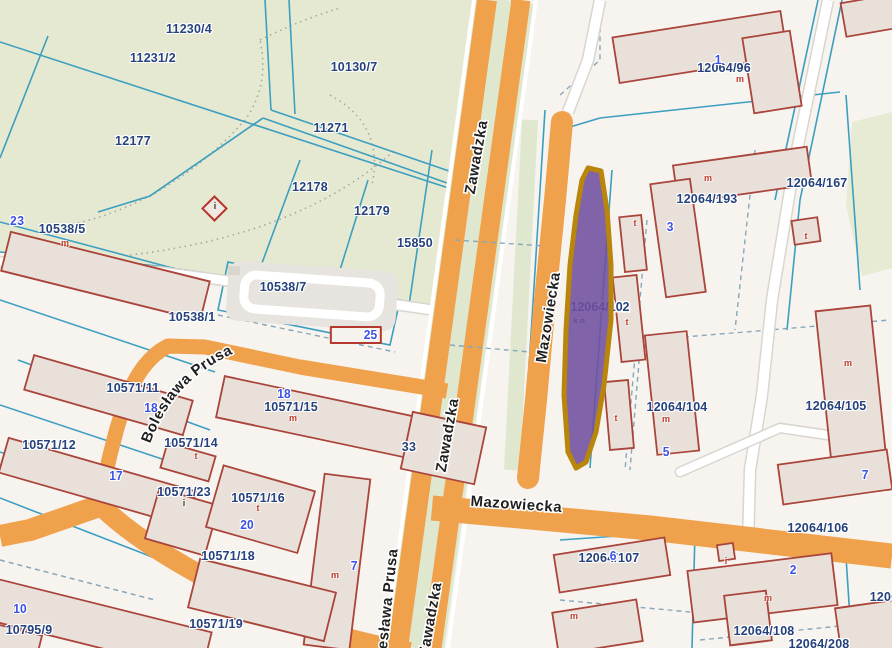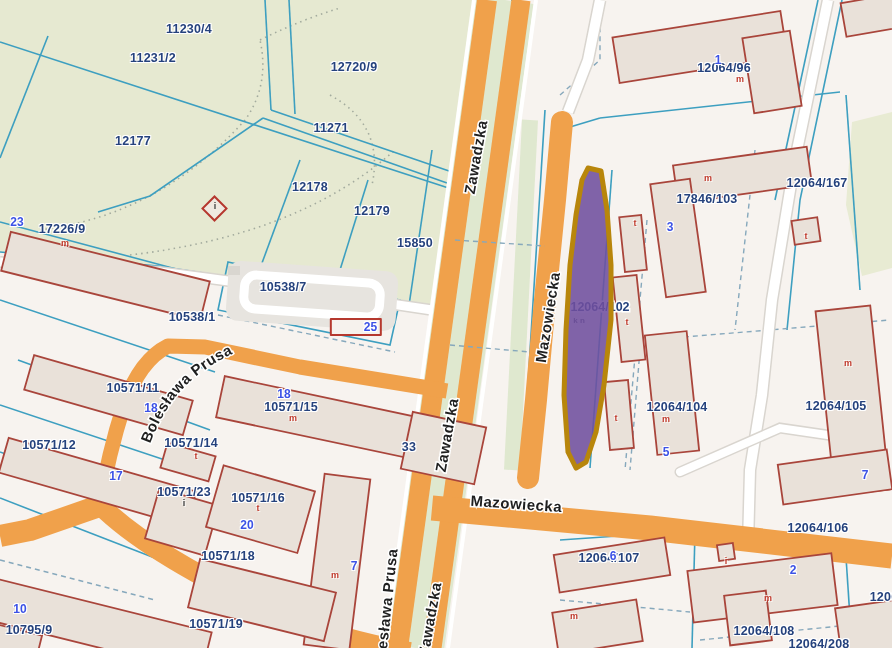--- a/index.html
+++ b/index.html
@@ -236,41 +236,41 @@
     <text class="street" transform="translate(391,612) rotate(-84)" text-anchor="middle">Bolesława Prusa</text>
   </g>
 </svg>
 
 <div class="diamond"></div>
 <div class="diamond-i">i</div>
 
 <div id="parcel-labels" class="layer">
       <span class="plabel" style="left: 189px; top: 29px;">11230/4</span>
       <span class="plabel" style="left: 153px; top: 58px;">11231/2</span>
-      <span class="plabel" style="left: 354px; top: 67px;">12720/9</span>
+      <span class="plabel" style="left: 354px; top: 67px;">10130/7</span>
       <span class="plabel" style="left: 133px; top: 141px;">12177</span>
       <span class="plabel" style="left: 331px; top: 128px;">11271</span>
       <span class="plabel" style="left: 310px; top: 187px;">12178</span>
       <span class="plabel" style="left: 372px; top: 211px;">12179</span>
       <span class="plabel" style="left: 415px; top: 243px;">15850</span>
-      <span class="plabel" style="left: 62px; top: 229px;">17226/9</span>
+      <span class="plabel" style="left: 62px; top: 229px;">10538/5</span>
       <span class="plabel" style="left: 283px; top: 287px;">10538/7</span>
       <span class="plabel" style="left: 192px; top: 317px;">10538/1</span>
       <span class="plabel" style="left: 117px; top: 388px; margin-left: 16px;">10571/11</span>
       <span class="plabel" style="left: 49px; top: 445px;">10571/12</span>
       <span class="plabel" style="left: 191px; top: 443px;">10571/14</span>
       <span class="plabel" style="left: 291px; top: 407px;">10571/15</span>
       <span class="plabel" style="left: 184px; top: 492px;">10571/23</span>
       <span class="plabel" style="left: 258px; top: 498px;">10571/16</span>
       <span class="plabel" style="left: 228px; top: 556px;">10571/18</span>
       <span class="plabel" style="left: 216px; top: 624px;">10571/19</span>
       <span class="plabel" style="left: 29px; top: 630px;">10795/9</span>
       <span class="plabel" style="left: 409px; top: 447px;">33</span>
       <span class="plabel" style="left: 724px; top: 68px;">12064/96</span>
-      <span class="plabel" style="left: 707px; top: 199px;">17846/103</span>
+      <span class="plabel" style="left: 707px; top: 199px;">12064/193</span>
       <span class="plabel" style="left: 817px; top: 183px;">12064/167</span>
       <span class="plabel" style="left: 677px; top: 407px;">12064/104</span>
       <span class="plabel" style="left: 836px; top: 406px;">12064/105</span>
       <span class="plabel" style="left: 818px; top: 528px;">12064/106</span>
       <span class="plabel" style="left: 609px; top: 558px;">12064/107</span>
       <span class="plabel" style="left: 764px; top: 631px;">12064/108</span>
       <span class="plabel" style="left: 819px; top: 644px;">12064/208</span>
       <span class="plabel" style="left: 884px; top: 597px;">1206</span>
     </div>
 <div id="building-labels" class="layer">
@@ -286,22 +286,22 @@
       <span class="slabel" style="left: 258px; top: 508px; color: rgb(192, 57, 43);">t</span>
       <span class="slabel" style="left: 635px; top: 223px; color: rgb(192, 57, 43);">t</span>
       <span class="slabel" style="left: 627px; top: 322px; color: rgb(192, 57, 43);">t</span>
       <span class="slabel" style="left: 616px; top: 418px; color: rgb(192, 57, 43);">t</span>
       <span class="slabel" style="left: 806px; top: 236px; color: rgb(192, 57, 43);">t</span>
       <span class="slabel" style="left: 196px; top: 456px; color: rgb(192, 57, 43);">t</span>
       <span class="slabel" style="left: 184px; top: 503px; color: rgb(59, 59, 59);">i</span>
       <span class="slabel" style="left: 726px; top: 561px; color: rgb(192, 57, 43);">i</span>
     </div>
 <div id="address-markers" class="layer">
-      <span class="amarker" style="left: 17px; top: 222px;">23</span>
-      <span class="amarker boxed" style="left: 356px; top: 327px; padding-left: 32px;">25</span>
+      <span class="amarker" style="left: 17px; top: 222px; font-family: Liberation Mono, monospace;">23</span>
+      <span class="amarker boxed" style="left: 356px; top: 335px; padding-left: 32px;">25</span>
       <span class="amarker" style="left: 151px; top: 408px;">18</span>
       <span class="amarker" style="left: 116px; top: 476px;">17</span>
       <span class="amarker" style="left: 284px; top: 394px;">18</span>
       <span class="amarker" style="left: 247px; top: 525px;">20</span>
       <span class="amarker" style="left: 354px; top: 566px;">7</span>
       <span class="amarker" style="left: 20px; top: 609px;">10</span>
       <span class="amarker" style="left: 718px; top: 60px;">1</span>
       <span class="amarker" style="left: 670px; top: 227px;">3</span>
       <span class="amarker" style="left: 666px; top: 452px;">5</span>
       <span class="amarker" style="left: 865px; top: 475px;">7</span>

